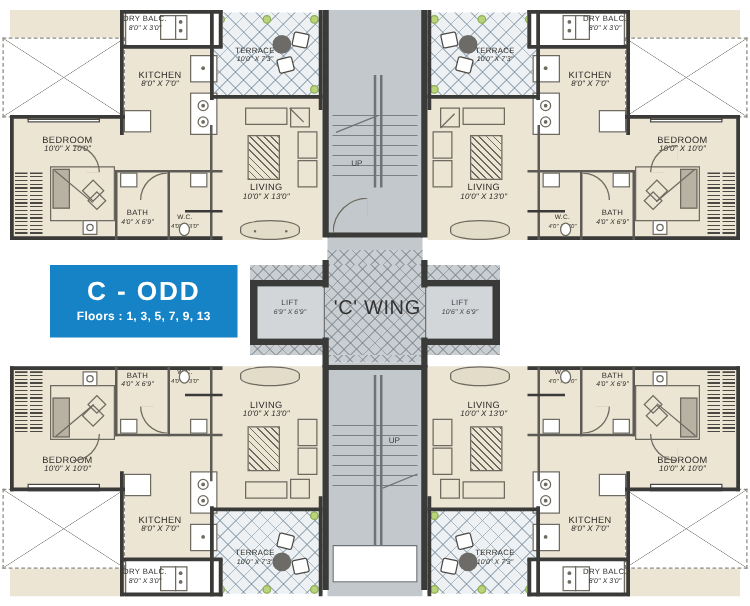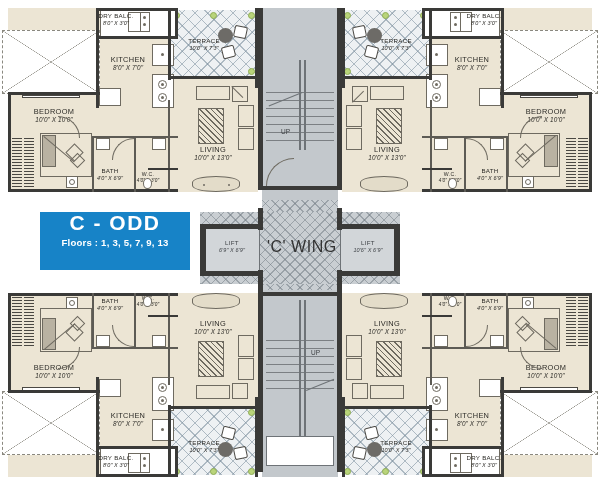--- a/index.html
+++ b/index.html
@@ -56,21 +56,21 @@
   .grille{position:absolute;background-image:repeating-linear-gradient(to bottom,#4a4843 0 1px,transparent 1px 3px);}
   .door{position:absolute;border:1px solid #6e6a60;border-radius:100% 0 0 0;border-right:none;border-bottom:none;box-sizing:border-box;}
   .stair{position:absolute;background-image:repeating-linear-gradient(to bottom,#7b7f83 0 1px,transparent 1px 8px);}
   .tbl{position:absolute;border:1px solid #6e6a60;border-radius:50%/40%;box-sizing:border-box;}
   .dot{position:absolute;background:#6e6a60;border-radius:50%;}
   .chairo{position:absolute;border:1.2px solid #4c4a45;background:#fff;box-sizing:border-box;}
   .rdtbl{position:absolute;border-radius:50%;background:#6d6b67;}
 
   
   .badge{position:absolute;background:#1783c7;display:flex;flex-direction:column;
-     align-items:center;}
+     align-items:center;justify-content:center;}
   .badge .t{color:#fff;font-size:21px;font-weight:bold;letter-spacing:1.5px;line-height:1;}
   .badge .s{color:#fff;font-size:9.6px;font-weight:bold;letter-spacing:.2px;margin-top:4px;}
 </style>
 </head>
 <body>
 
 <div id="plan">
 
   <div class="abs floor" style="left:8px;top:8px;width:170px;height:184px;"></div>
   <div class="abs floor" style="left:100px;top:8px;width:78px;height:184px;"></div>

